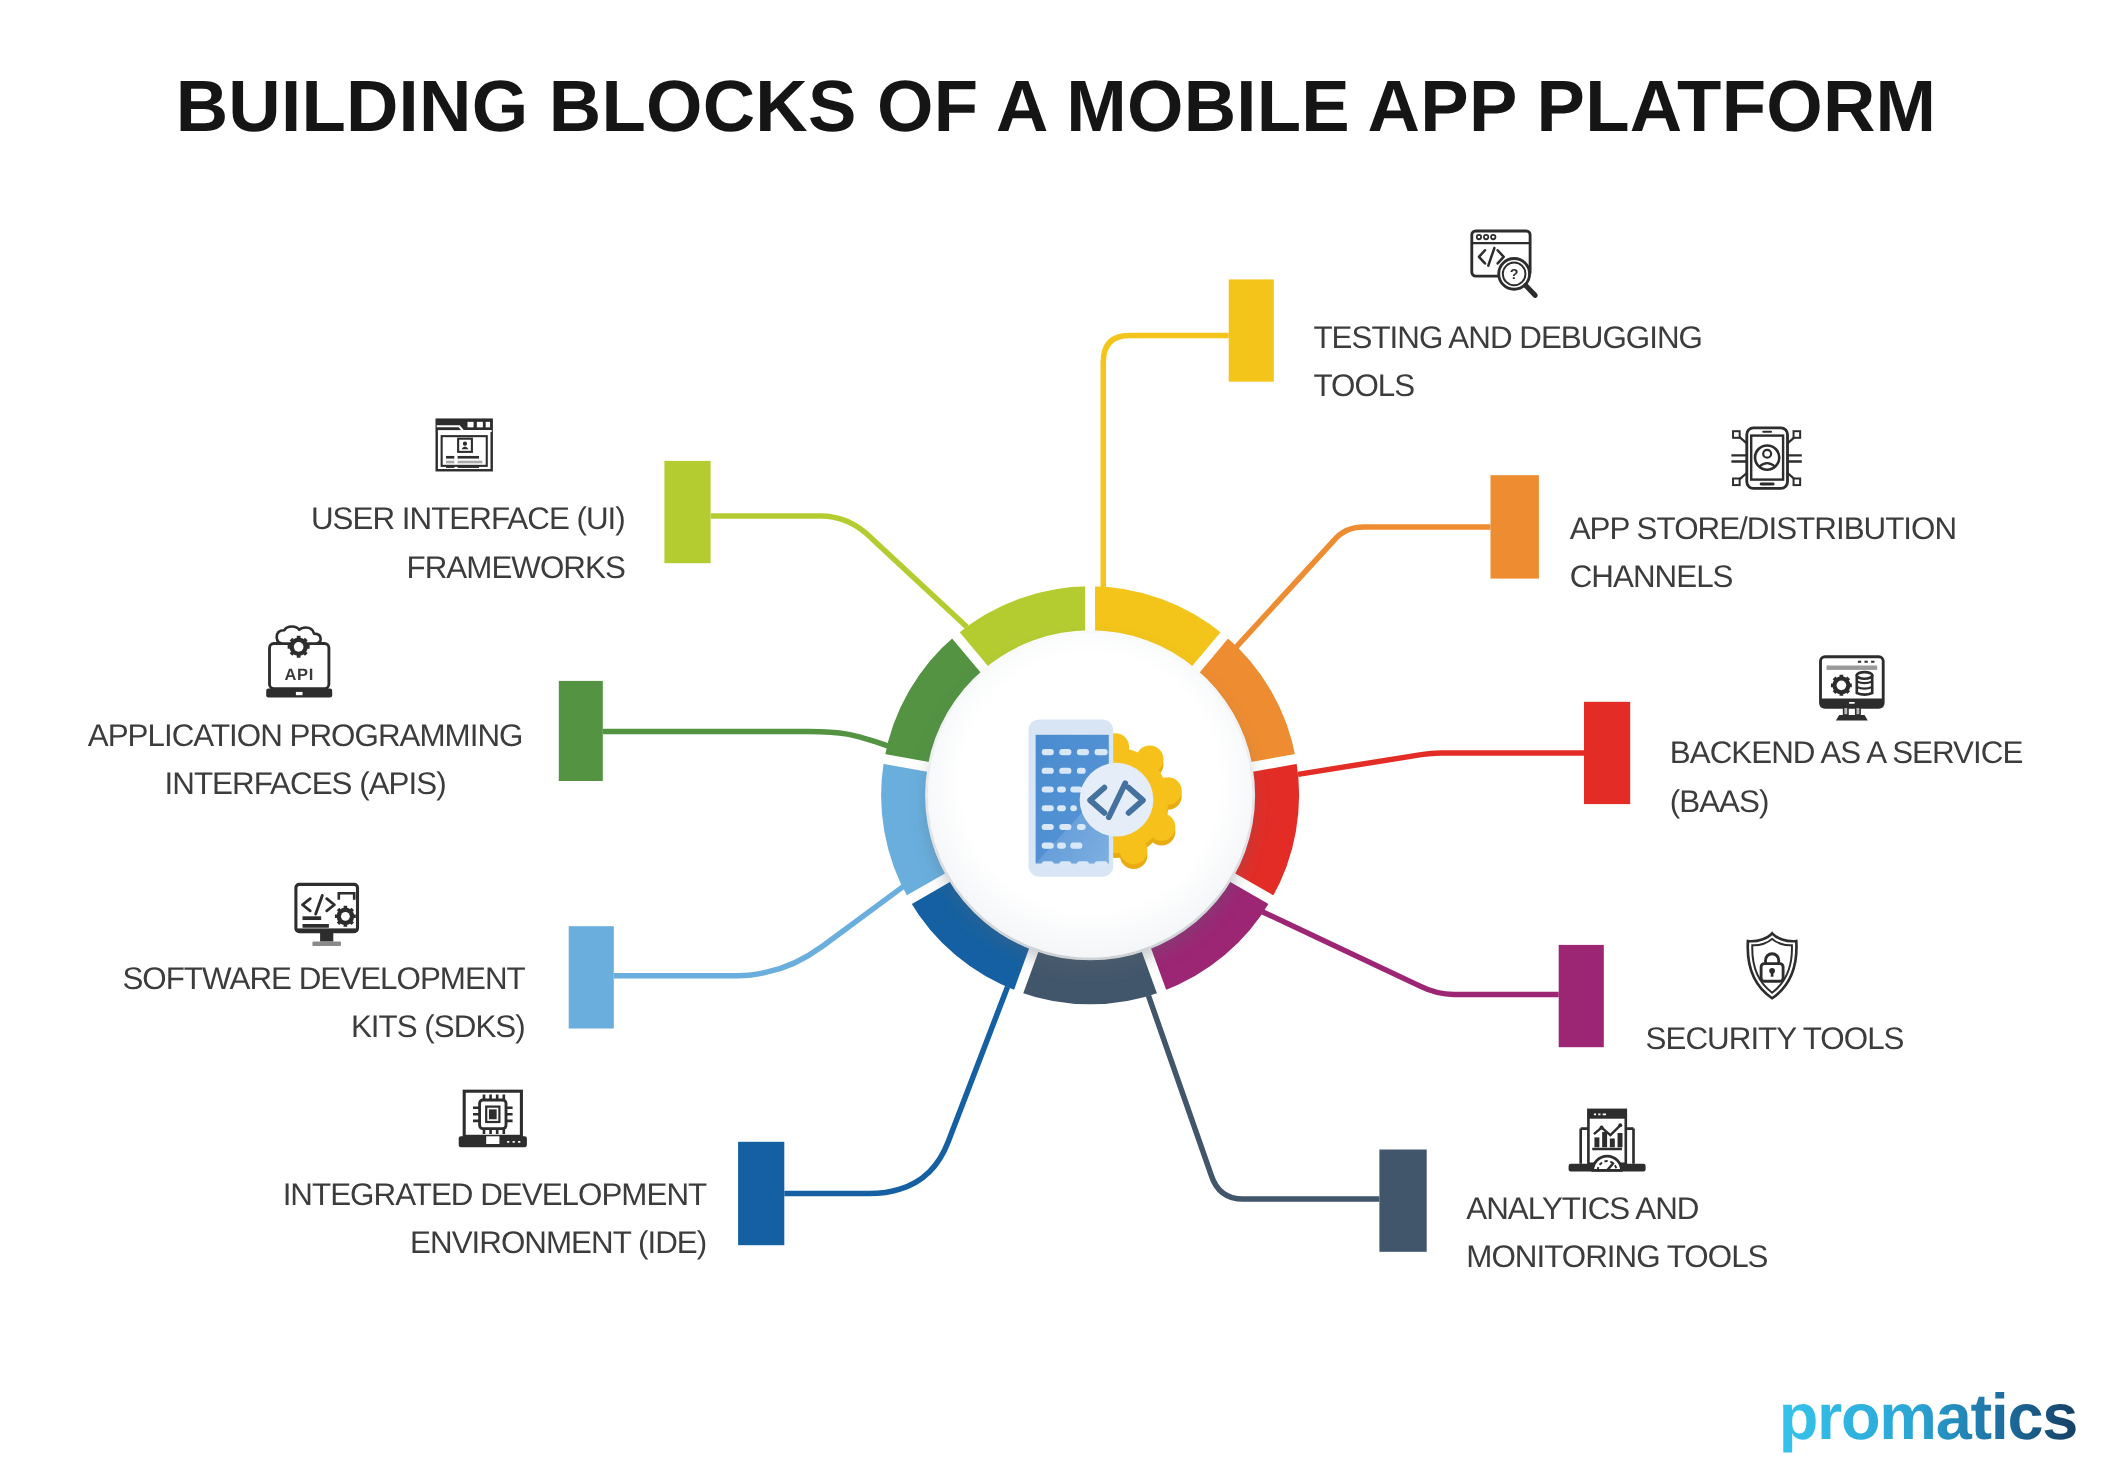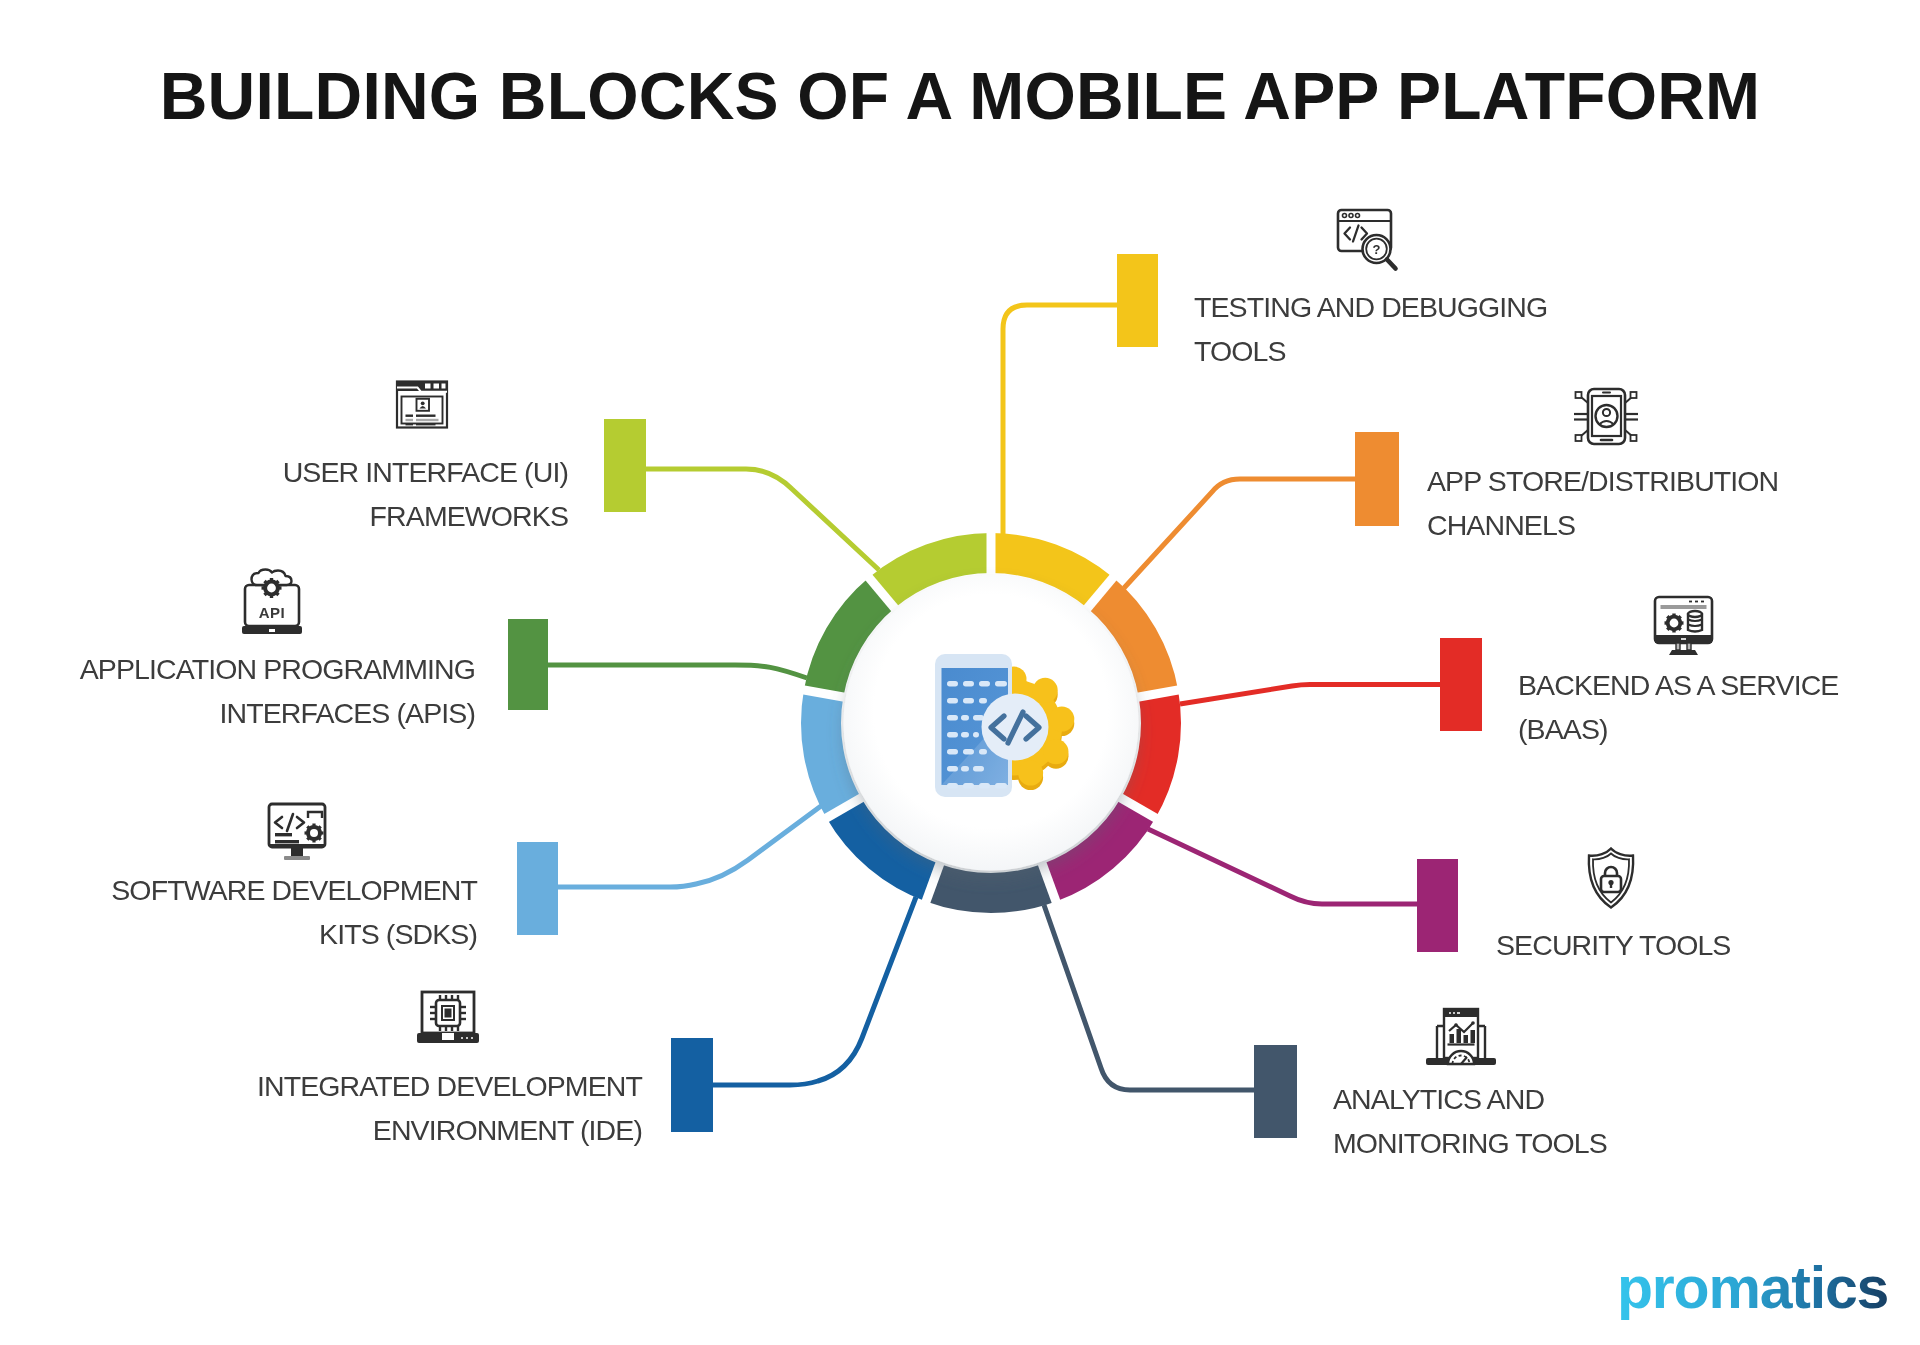--- a/index.html
+++ b/index.html
@@ -120,21 +120,21 @@
 <path d="M 1023 712 L 1008 743" fill="none" stroke="#44719D" stroke-width="5.2" stroke-linecap="round"></path>
 <path d="M 1026 716 L 1039 727.5 L 1026 739" fill="none" stroke="#44719D" stroke-width="5.2" stroke-linecap="round" stroke-linejoin="round"></path>
 </svg>
 <div id="title">BUILDING BLOCKS OF A MOBILE APP PLATFORM</div>
 <div class="lbl" style="left:1194px;top:285px">TESTING AND DEBUGGING<br>TOOLS</div>
 <div class="lbl" style="left:1427px;top:459px">APP STORE/DISTRIBUTION<br>CHANNELS</div>
 <div class="lbl" style="left:1496px;top:923px">SECURITY TOOLS</div>
 <div class="lbl" style="left:1518px;top:663px">BACKEND AS A SERVICE<br>(BAAS)</div>
 <div class="lbl" style="left:1333px;top:1077px">ANALYTICS AND<br>MONITORING TOOLS</div>
 <div class="lbl" style="right:1352px;top:450px;text-align:right">USER INTERFACE (UI)<br>FRAMEWORKS</div>
-<div class="lbl" style="right:1445px;top:647px;text-align:right">APPLICATION PROGRAMMING<br>INTERFACES (APIS)</div>
+<div class="lbl" style="right:1445px;top:647px;text-align:center">APPLICATION PROGRAMMING<br>INTERFACES (APIS)</div>
 <div class="lbl" style="right:1443px;top:868px;text-align:right">SOFTWARE DEVELOPMENT<br>KITS (SDKS)</div>
 <div class="lbl" style="right:1278px;top:1064px;text-align:right">INTEGRATED DEVELOPMENT<br>ENVIRONMENT (IDE)</div>
 <svg class="ic" style="left:1335px;top:206px" width="68" height="70" viewBox="0 0 68 70">
 <rect x="3" y="4" width="53" height="41" rx="3.5" fill="#fff" stroke="#2d2d2d" stroke-width="2.6"></rect>
 <line x1="3" y1="15" x2="56" y2="15" stroke="#2d2d2d" stroke-width="2.2"></line>
 <circle cx="9.5" cy="9.5" r="2" fill="none" stroke="#2d2d2d" stroke-width="1.6"></circle>
 <circle cx="16" cy="9.5" r="2" fill="none" stroke="#2d2d2d" stroke-width="1.6"></circle>
 <circle cx="22.5" cy="9.5" r="2" fill="none" stroke="#2d2d2d" stroke-width="1.6"></circle>
 <path d="M 15 21.5 L 9.5 27.5 L 15 33.5" fill="none" stroke="#2d2d2d" stroke-width="2.3" stroke-linecap="round" stroke-linejoin="round"></path>
 <path d="M 23.5 19.5 L 18 35.5" fill="none" stroke="#2d2d2d" stroke-width="2.3" stroke-linecap="round"></path>

